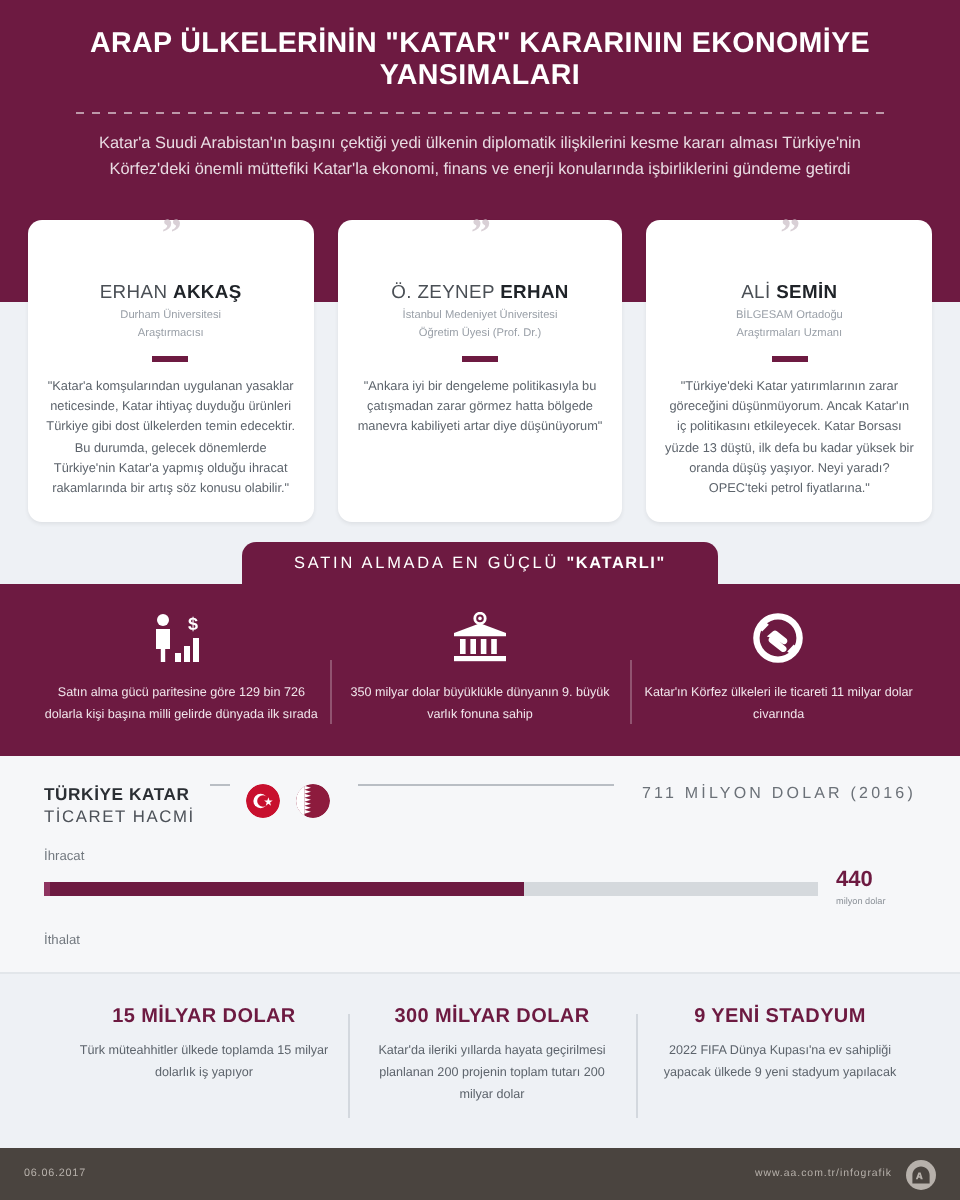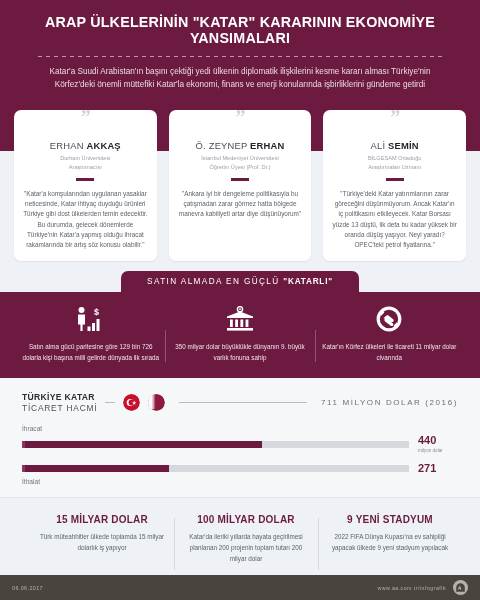--- a/index.html
+++ b/index.html
@@ -161,21 +161,21 @@
     line-height: 1.72;
   }
 
   
   .trade {
     background: #f6f7f9;
     flex: 0 0 auto;
     padding: 14px 22px 12px 22px;
     border-bottom: 1px solid #e2e6ea;
   }
-  .trade-head { display: flex; align-items: center; gap: 8px; }
+  .trade-head { display: flex; align-items: flex-start; gap: 8px; }
   .trade-title { line-height: 1.25; white-space: nowrap; }
   .trade-title .l1 { font-size: 8.6px; font-weight: bold; color: #2b2f34; letter-spacing: .3px; }
   .trade-title .l2 { font-size: 8.4px; color: #4c5158; letter-spacing: .8px; }
   .mini-dash { width: 10px; height: 1px; background: #b9bec4; }
   .flag { width: 17px; height: 17px; border-radius: 50%; overflow: hidden; position: relative; flex: 0 0 auto; }
   .long-line { flex: 1 1 auto; height: 1px; background: #b9bec4; margin: 0 6px; }
   .trade-amount { font-size: 8px; color: #6b7178; letter-spacing: 1.6px; white-space: nowrap; }
 
   .bars { margin-top: 12px; }
   .bar-label { font-size: 6.6px; color: #72787f; margin-bottom: 3px; }
@@ -372,39 +372,31 @@
           <div class="bar-fill" style="width: 62%;"></div>
         </div>
         <div class="bar-val">
           <div class="num">440</div>
           <div class="bar-unit">milyon dolar</div>
         </div>
       </div>
 
       <div class="bar-gap"></div>
 
-      <div class="bar-row">
-        <div class="bar-track">
-          <div class="bar-fill" style="width: 38%;"></div>
-        </div>
-        <div class="bar-val">
-          <div class="num">271</div>
-        </div>
-      </div>
       <div class="bar-label below">İthalat</div>
     </div>
   </div>
 
   <div class="stats">
     <div class="stat-col">
       <div class="stat-head">15 MİLYAR DOLAR</div>
       <div class="stat-text">Türk müteahhitler ülkede toplamda 15 milyar dolarlık iş yapıyor</div>
     </div>
     <div class="stat-col">
-      <div class="stat-head">100 MİLYAR DOLAR</div>
+      <div class="stat-head">300 MİLYAR DOLAR</div>
       <div class="stat-text">Katar'da ileriki yıllarda hayata geçirilmesi planlanan 200 projenin toplam tutarı 200 milyar dolar</div>
     </div>
     <div class="stat-col">
       <div class="stat-head">9 YENİ STADYUM</div>
       <div class="stat-text">2022 FIFA Dünya Kupası'na ev sahipliği yapacak ülkede 9 yeni stadyum yapılacak</div>
     </div>
   </div>
 
   <div class="footer">
     <div class="footer-date">06.06.2017</div>

